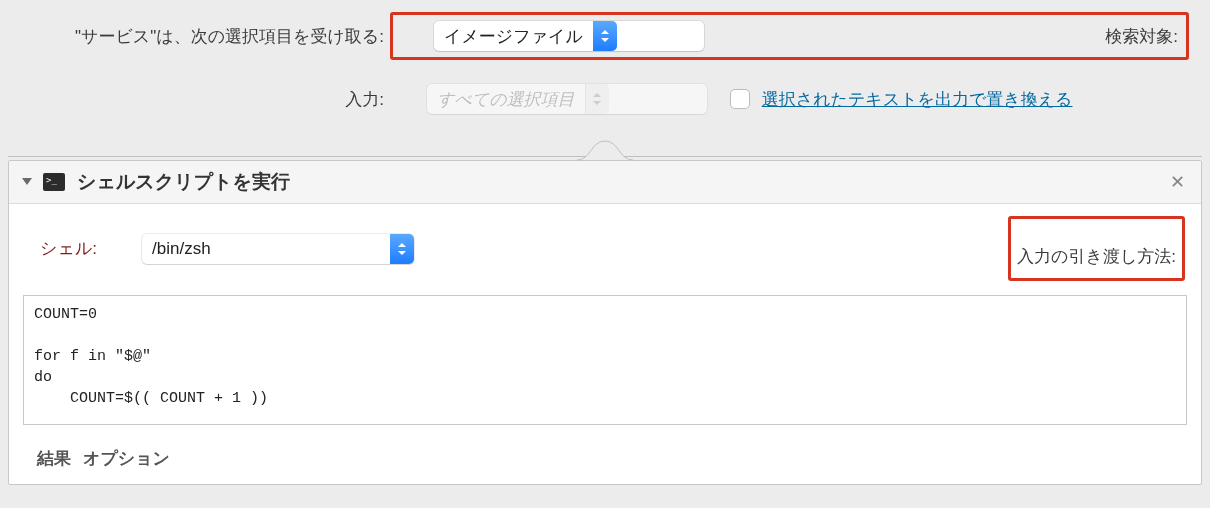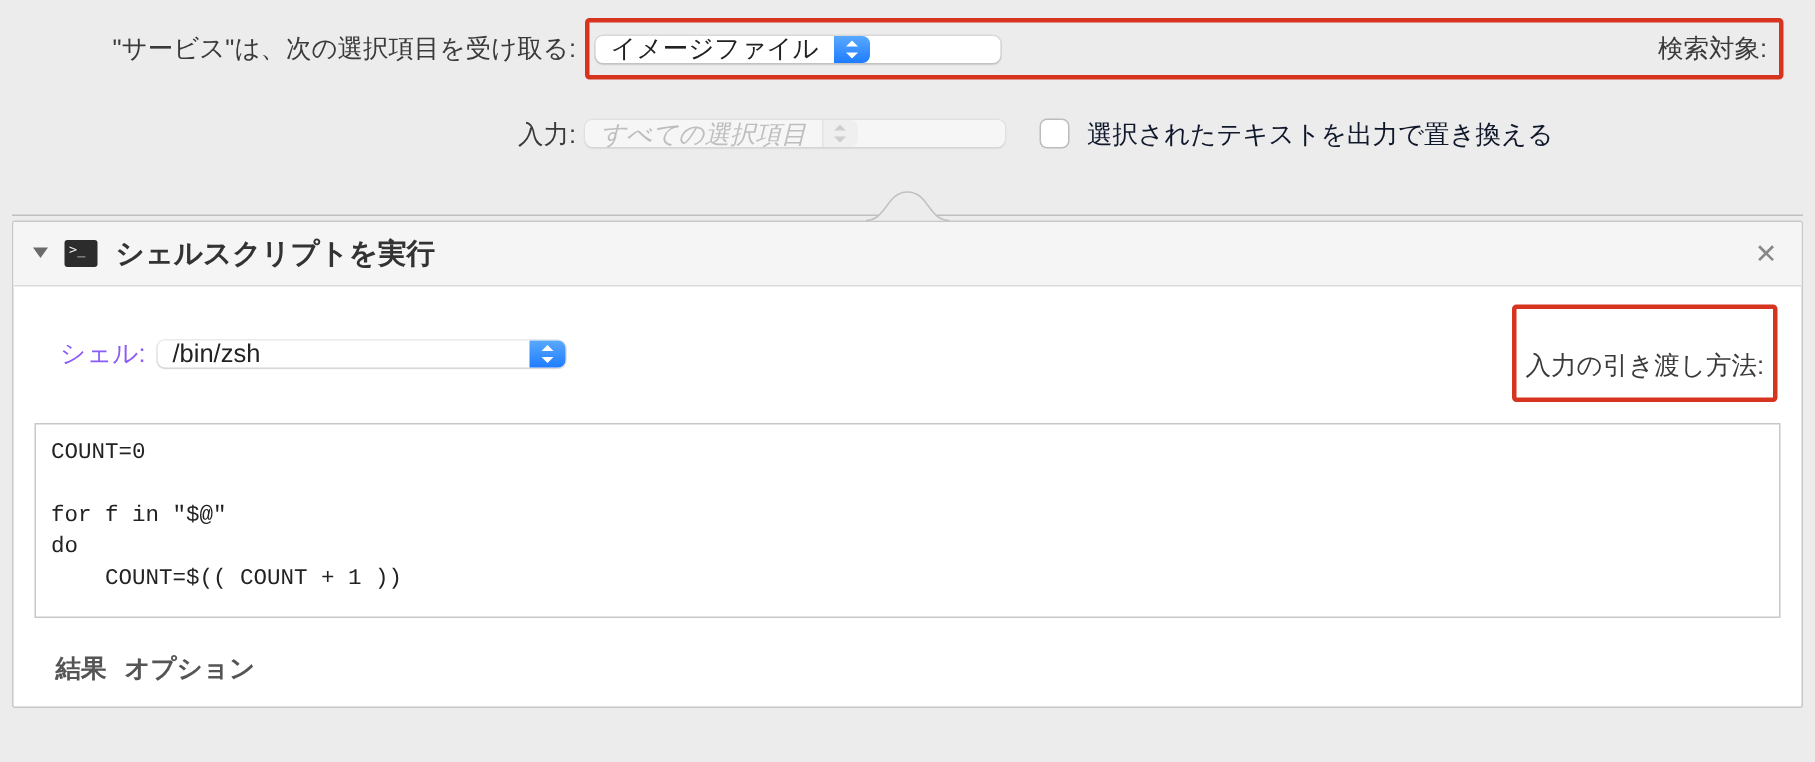--- a/index.html
+++ b/index.html
@@ -45,24 +45,25 @@
     padding: 26px 6px 10px 6px;
     column-gap: 12px;
   }
 
   
   .popup {
     display: inline-flex;
     align-items: center;
     background: #fff;
     border-radius: 5px;
-    height: 18px;
+    height: 30px;
     box-shadow: 0 0 0 1px rgba(0,0,0,0.08), 0 1px 1px rgba(0,0,0,0.1);
     cursor: default;
     position: relative;
+    margin-left: 37px;
   }
   .popup .content {
     padding: 0 10px;
     display: inline-flex;
     align-items: center;
     column-gap: 8px;
     white-space: nowrap;
     overflow: hidden;
     font-size: 17px;
     color: #222;
@@ -82,21 +83,21 @@
   .stepper svg { display: block; }
   .popup.disabled { opacity: 0.55; font-style: italic; }
 
   
   .chk {
     width: 18px; height: 18px; border-radius: 4px;
     background: #fff; box-shadow: 0 0 0 1px rgba(0,0,0,0.2);
     display: inline-block; margin-right: 8px;
     position: relative; top: 3px;
   }
-  .chk-label { color: #0f172a; }
+  .chk-label { color: #0369a1; text-decoration: underline; }
 
   
   .notch-wrap { position: relative; height: 22px; }
   .notch-line {
     border-top: 1px solid #c0c0c0;
     position: absolute; left: 8px; right: 8px; top: 18px;
   }
   .notch {
     position: absolute; left: 50%; transform: translateX(-50%);
     top: 1px;
@@ -136,21 +137,21 @@
   }
 
   .card-body { padding: 12px 16px 0 16px; }
   .shell-row {
     display: flex;
     align-items: center;
     margin-bottom: 14px;
   }
   .shell-row .lbl {
     width: 80px; text-align: right; padding-right: 8px;
-    font-size: 17px; color: #8b5cf6;
+    font-size: 17px; color: #7f1d1d;
   }
   .shell-popup { width: 272px; }
   .pass-popup { width: 240px; }
   .spacer { flex: 1; }
 
   .code-box {
     margin: 0 14px 8px 14px;
     border: 1px solid #c8c8c8;
     background: #fff;
     padding: 8px 10px;

